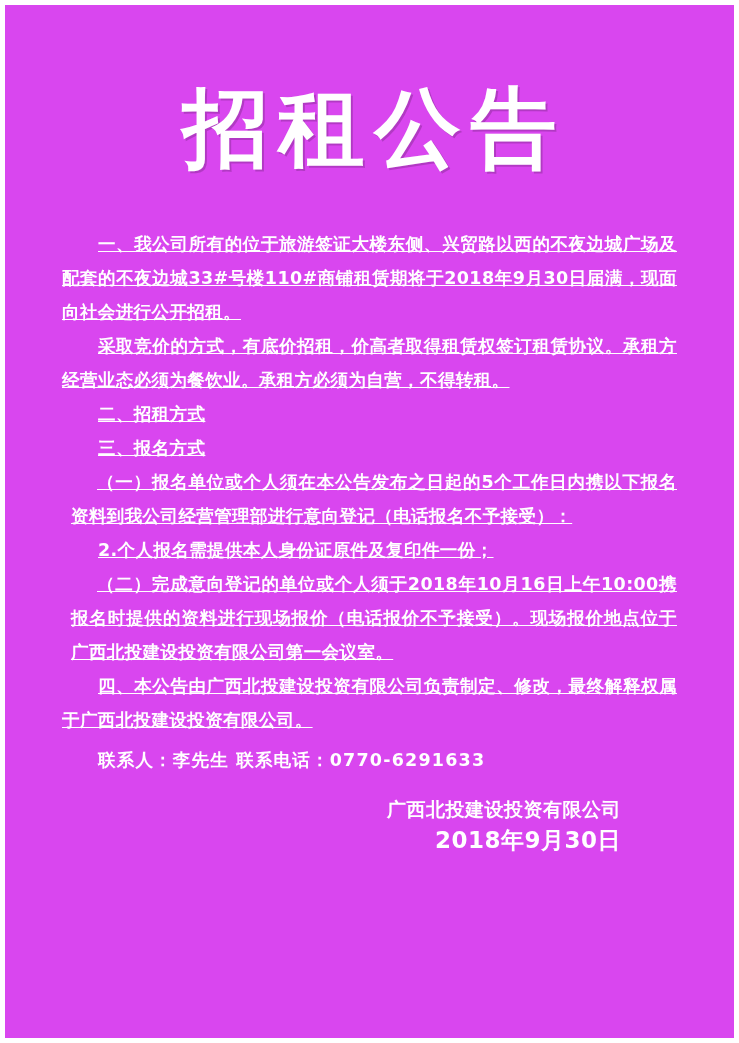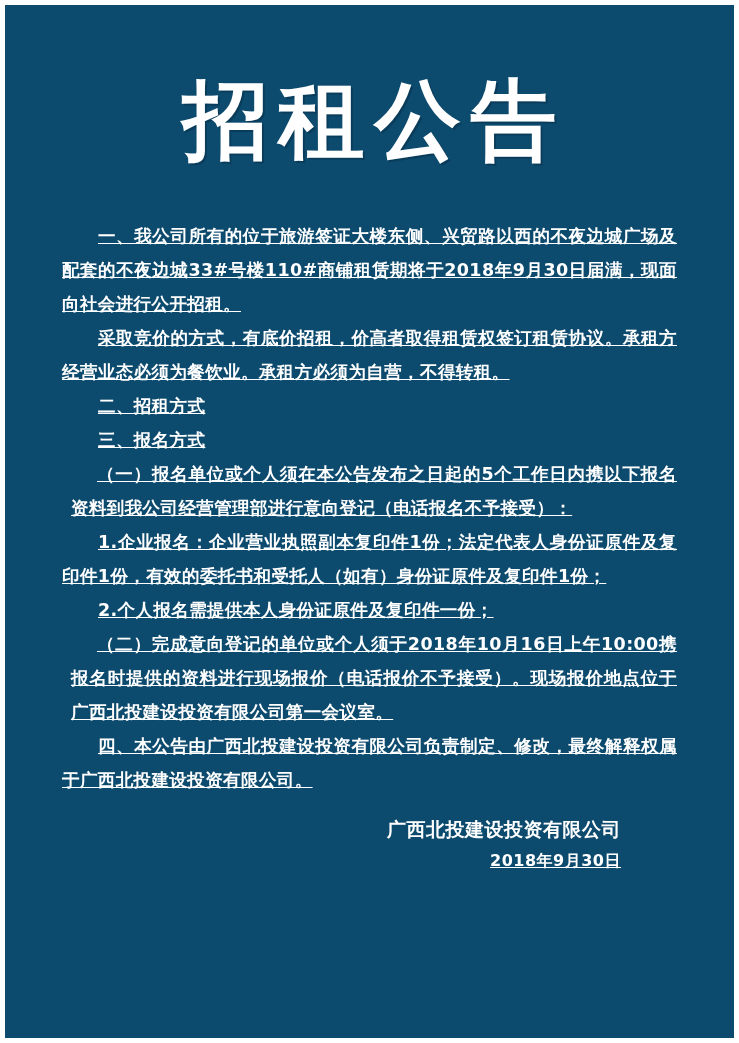--- a/index.html
+++ b/index.html
@@ -11,22 +11,22 @@
     height: 1043px;
     background: #ffffff;
     font-family: "DejaVu Sans", "Liberation Sans", sans-serif;
     overflow: hidden;
   }
   #poster {
     position: relative;
     box-sizing: border-box;
     width: 739px;
     height: 1043px;
-    background: #0c4a6e;
-    padding: 0;
+    background: #d946ef;
+    padding: 8px;
   }
   .title-wrap {
     width: 100%;
     text-align: center;
     padding-top: 74px;
   }
   .title {
     display: inline-block;
     color: #ffffff;
     font-family: "DejaVu Serif", "Liberation Serif", serif;
@@ -75,23 +75,22 @@
     margin: 17px 56px 0 0;
     text-align: right;
     color: #ffffff;
     font-family: "DejaVu Sans", "Liberation Sans", sans-serif;
     font-weight: bold;
     font-size: 19px;
     line-height: 31px;
     letter-spacing: 0.5px;
   }
   .sig-date {
-    font-size: 16px;
+    font-size: 23px;
     letter-spacing: 0.5px;
-    text-decoration: underline;
   }
   .edge-left, .edge-right {
     position: absolute;
     top: 0;
     width: 5px;
     height: 100%;
     background: #ffffff;
   }
   .edge-left { left: 0; }
   .edge-right { right: 0; }
@@ -117,24 +116,24 @@
   <div class="title-wrap">
     <div class="title">招租公告</div>
   </div>
 
   <div class="body-wrap">
     <p class="para indent">一、我公司所有的位于旅游签证大楼东侧、兴贸路以西的不夜边城广场及配套的不夜边城33#号楼110#商铺租赁期将于2018年9月30日届满，现面向社会进行公开招租。</p>
     <p class="para indent">采取竞价的方式，有底价招租，价高者取得租赁权签订租赁协议。承租方经营业态必须为餐饮业。承租方必须为自营，不得转租。</p>
     <p class="para indent">二、招租方式</p>
     <p class="para indent">三、报名方式</p>
     <p class="para indent2">（一）报名单位或个人须在本公告发布之日起的5个工作日内携以下报名资料到我公司经营管理部进行意向登记（电话报名不予接受）：</p>
-    <p class="para indent">1.企业报名：企业营业执照副本复印件1份；法定代表人身份证原件及复印件1份，有效的委托书和受托人（如有）身份证原件及复印件1份；</p>
     <p class="para indent">2.个人报名需提供本人身份证原件及复印件一份；</p>
     <p class="para indent2">（二）完成意向登记的单位或个人须于2018年10月16日上午10:00携报名时提供的资料进行现场报价（电话报价不予接受）。现场报价地点位于广西北投建设投资有限公司第一会议室。</p>
     <p class="para indent">四、本公告由广西北投建设投资有限公司负责制定、修改，最终解释权属于广西北投建设投资有限公司。</p>
 
+    <div class="contact">联系人：李先生   联系电话：0770-6291633</div>
 
     <div class="signature">
       <div>广西北投建设投资有限公司</div>
       <div class="sig-date">2018年9月30日</div>
     </div>
   </div>
 </div>
 
 </body></html>

